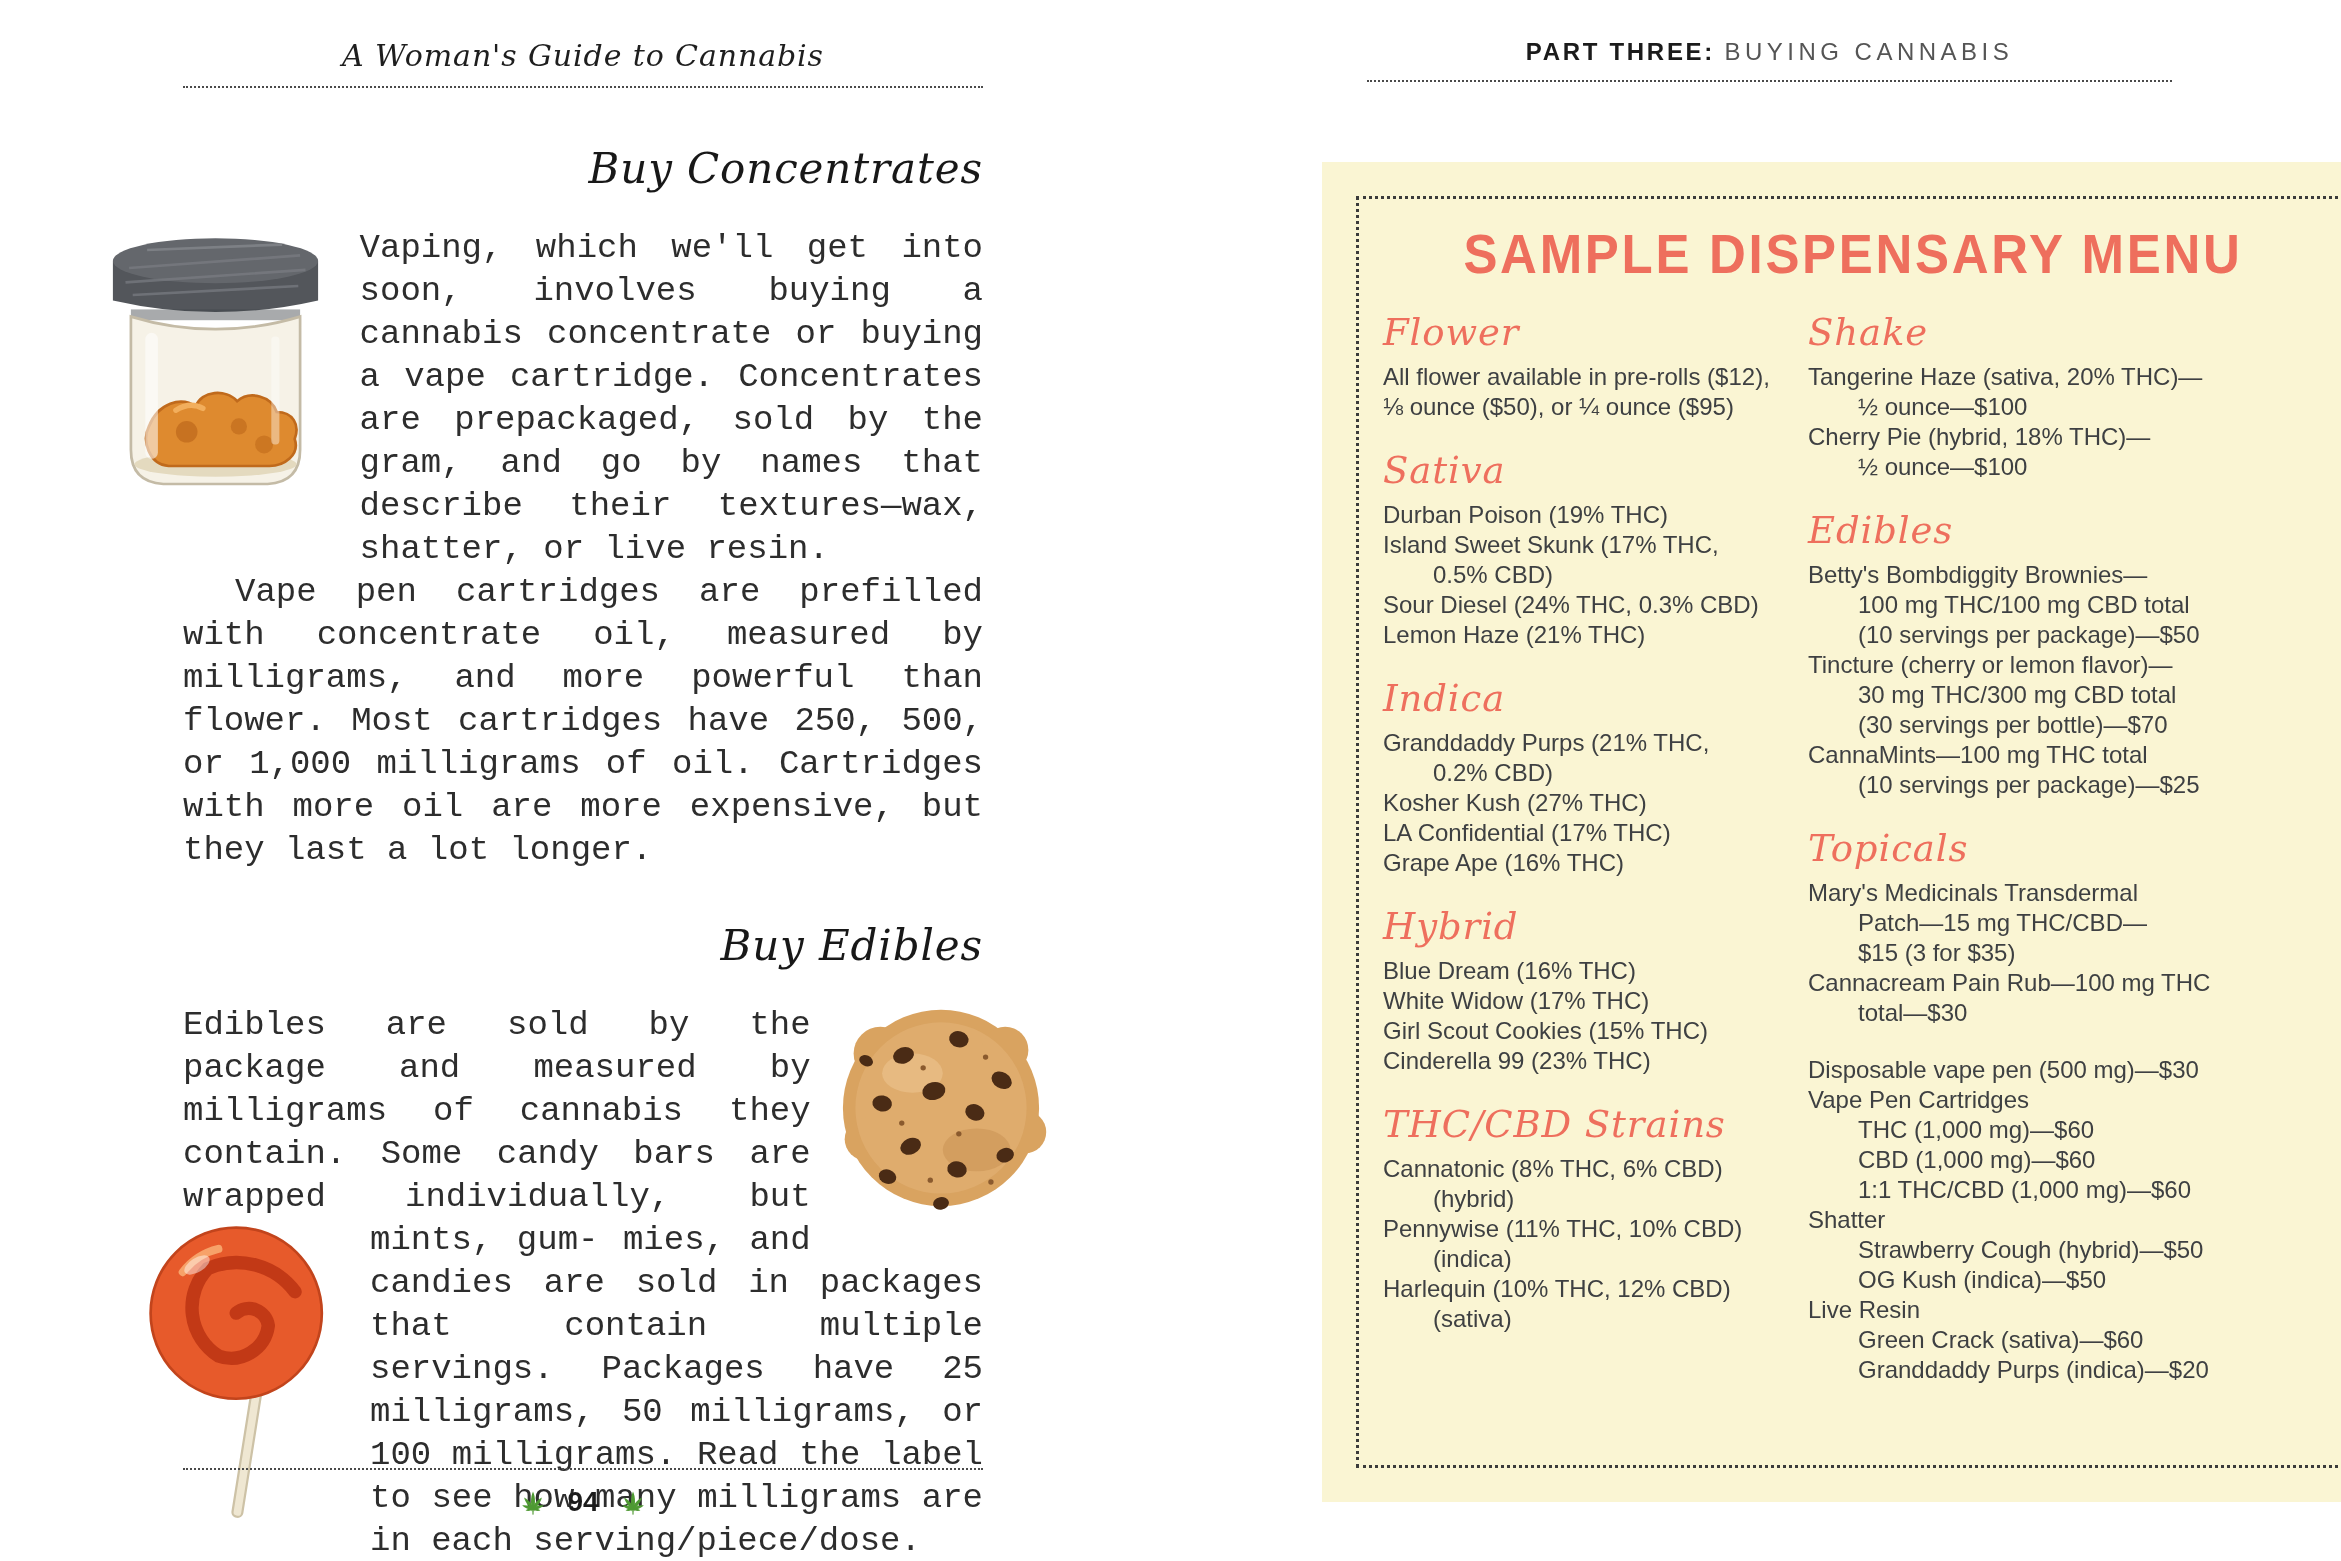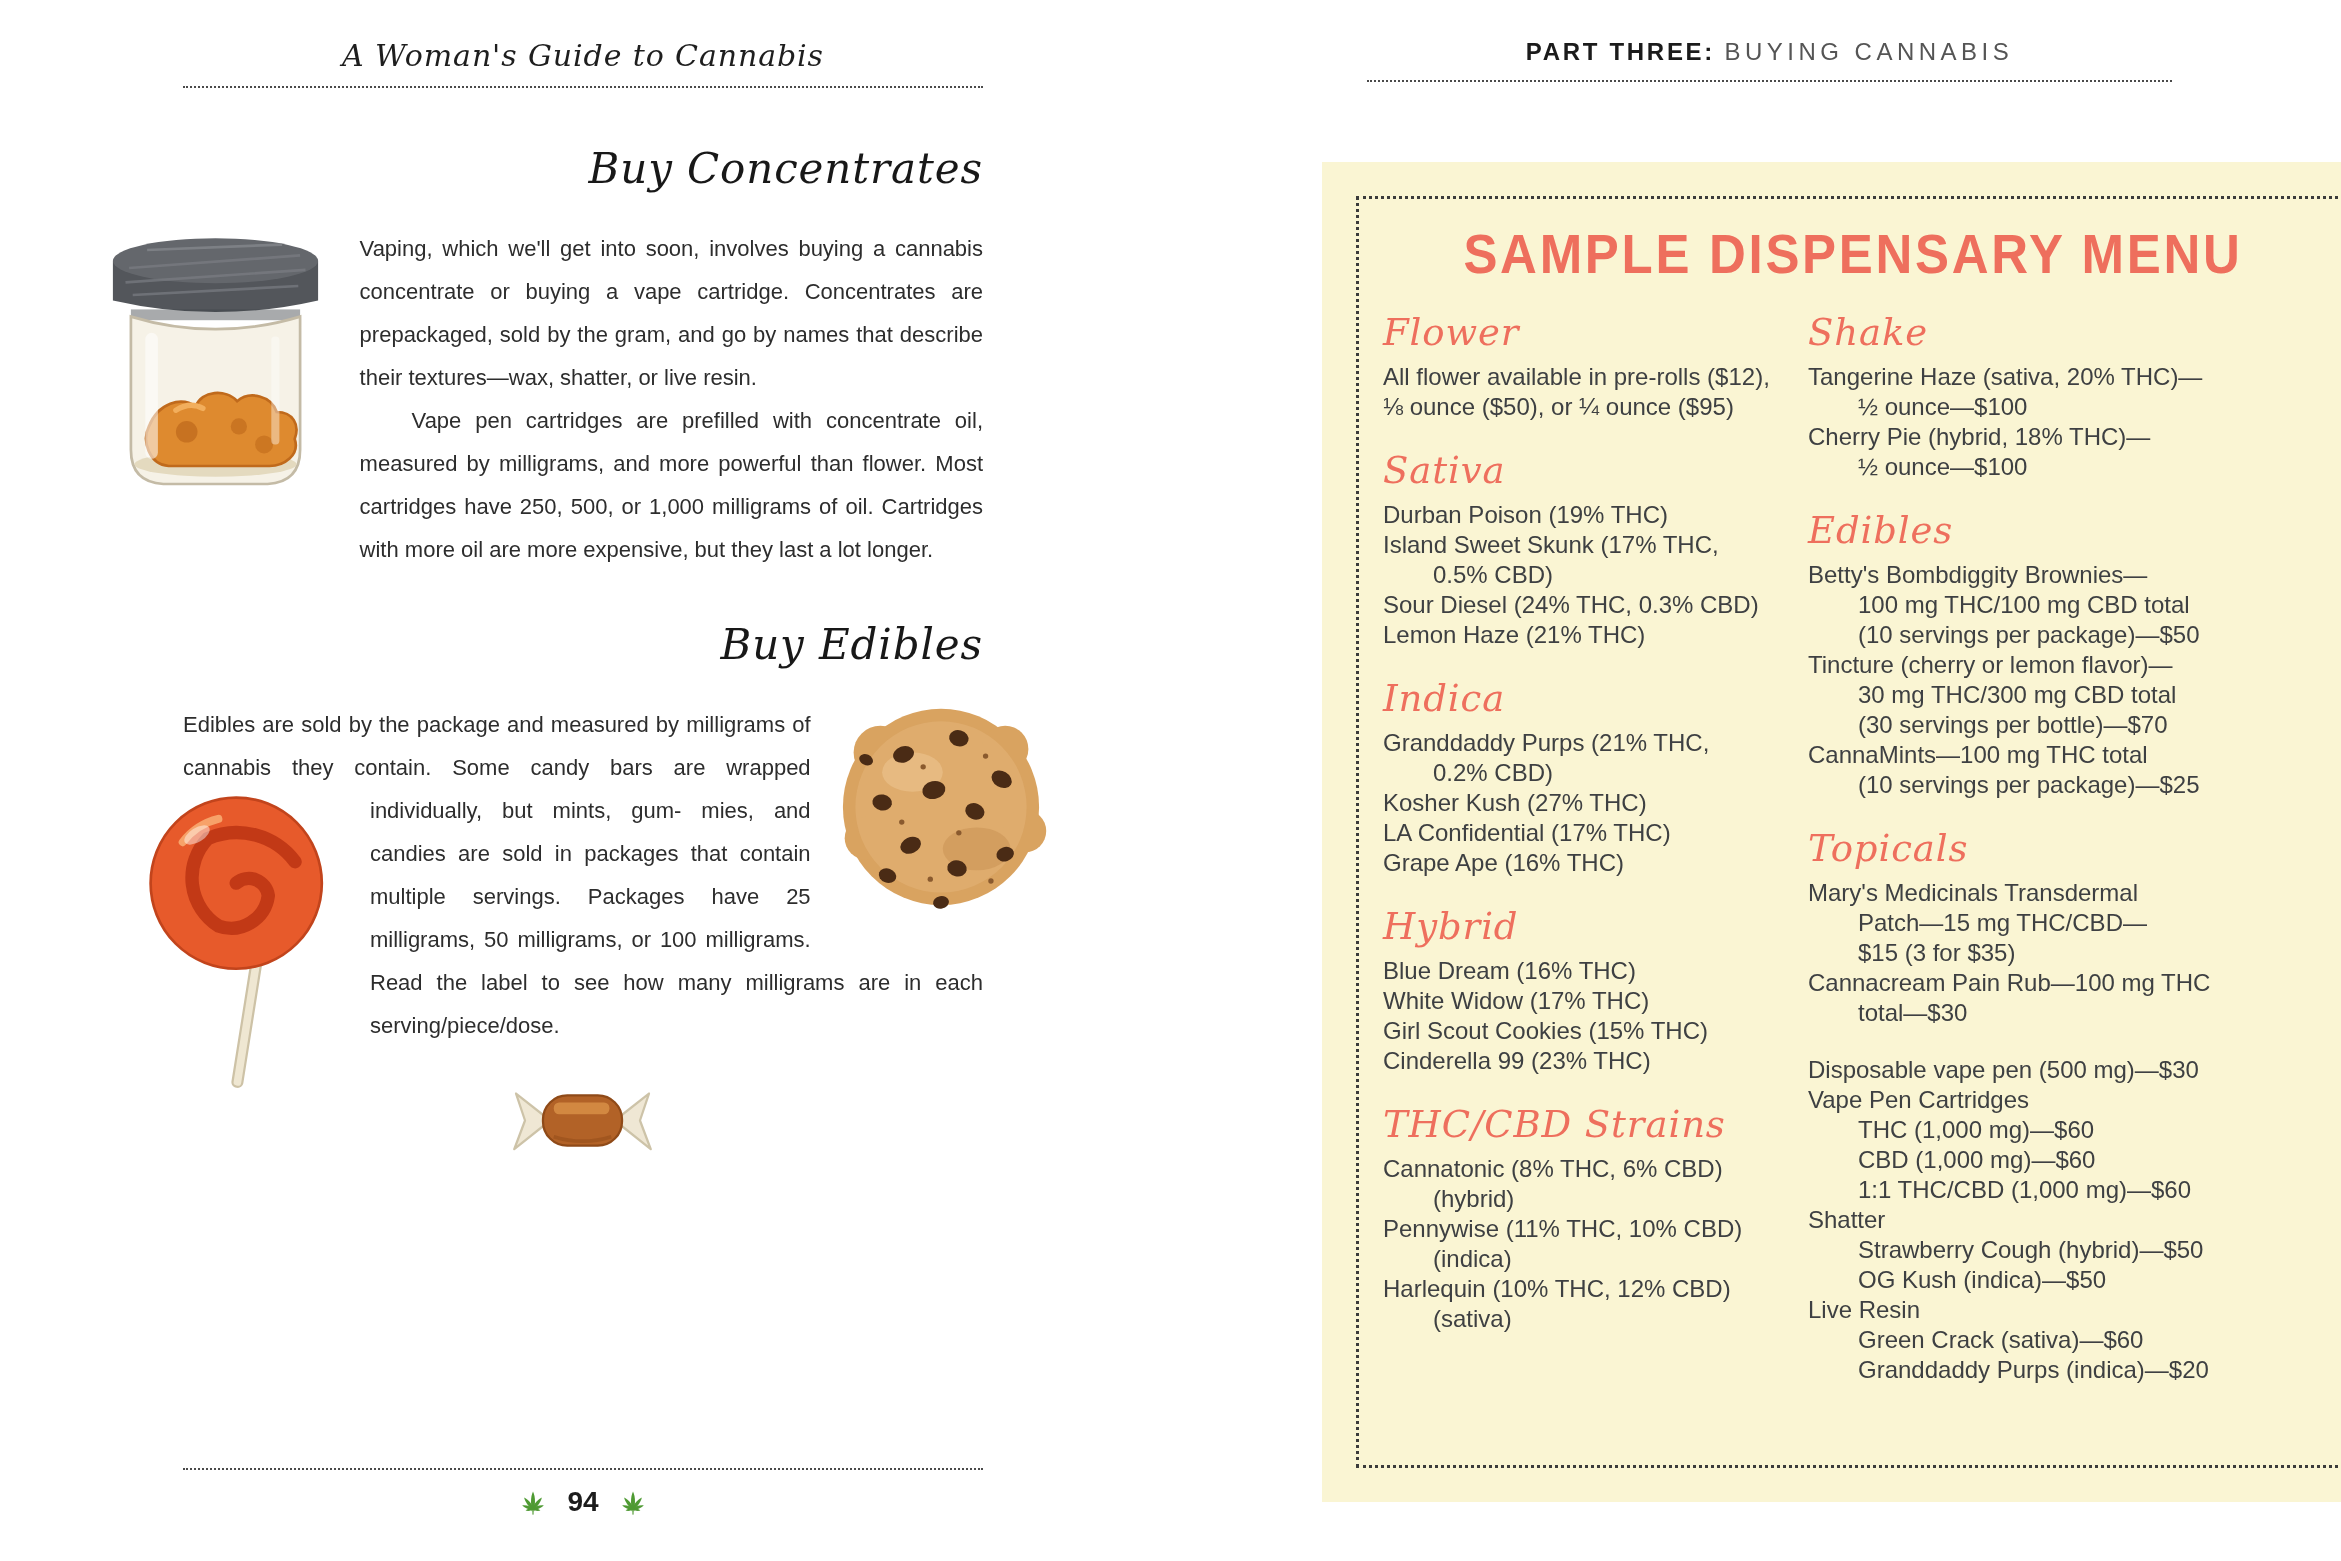--- a/index.html
+++ b/index.html
@@ -9,21 +9,21 @@
 
   
   .page-left { position:absolute; left:183px; top:38px; width:800px; }
   .running-header-left { text-align:center; font-family:"DejaVu Serif", serif;
       font-style:italic; font-size:30px; color:#1e1e1e; letter-spacing:0.9px; padding-bottom:12.6px; }
   .rule { border-top:2.7px dotted #4a4a4a; height:0; }
   .section-heading { clear:both; text-align:right; font-family:"DejaVu Serif", serif;
       font-style:italic; font-size:42px; color:#181818; letter-spacing:0.9px; }
   .heading-concentrates { margin-top:56px; }
   .heading-edibles { margin-top:49px; }
-  .body-copy { margin-top:34px; font-family:Liberation Sans, sans-serif; font-size:22px;
+  .body-copy { margin-top:34px; font-family:Liberation Mono, monospace; font-size:34px;
       line-height:43px; color:#2d2d2d; text-align:justify; }
   .body-copy p { margin:0; }
   .para-indent { text-indent:52px; }
   .jar-float { float:left; width:245px; margin:-3.6px 21.6px 25px -90px; }
   .cookie-float { float:right; width:214px; margin:-5.4px -65px 9px 23.4px; }
   .lolli-float { float:left; width:214px; margin:1.8px 25px 5.4px -52px; }
   .candy-block { margin-left:324px; margin-top:25px; width:151px; }
   .page-left-footer { position:absolute; left:183px; bottom:43px; width:800px; }
   .pagenum-row { display:flex; align-items:center; justify-content:center; gap:18px; margin-top:16px; }
   .pagenum { font-family:"Liberation Sans", sans-serif; font-weight:bold; font-size:28px; color:#1c1c1c; }

